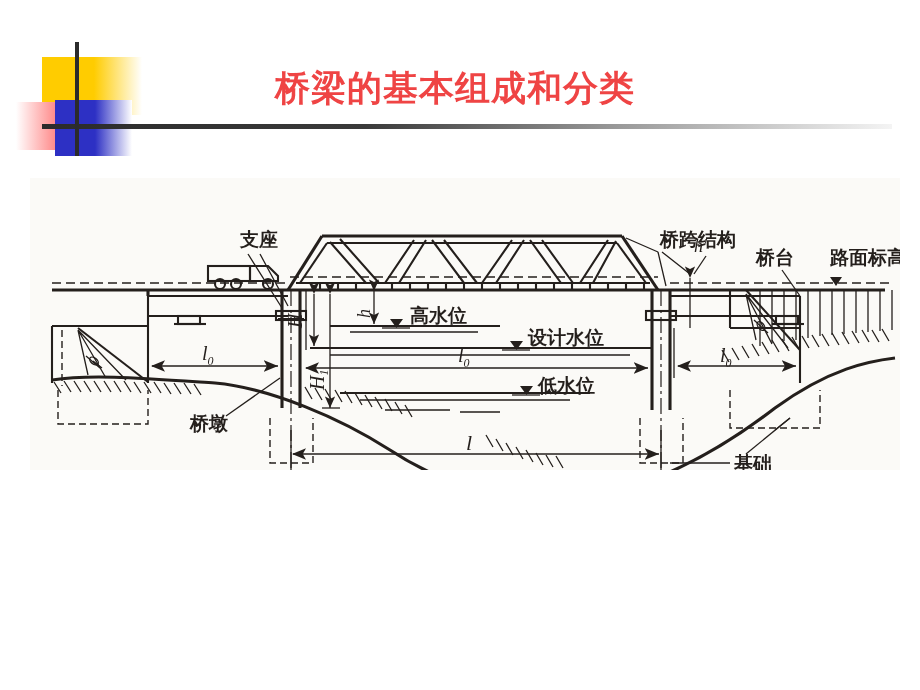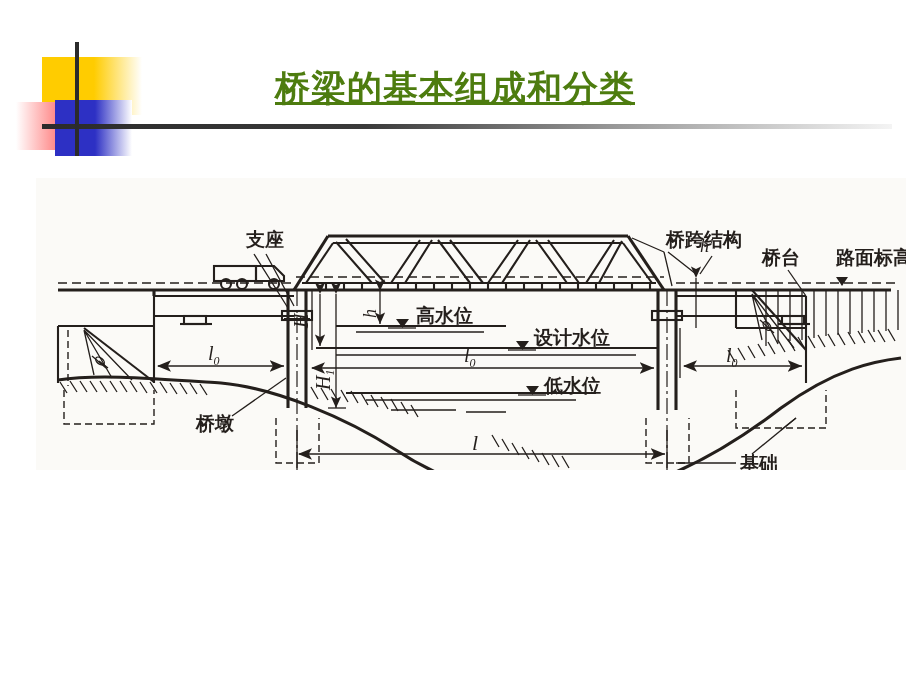--- a/index.html
+++ b/index.html
@@ -29,26 +29,26 @@
     background:linear-gradient(to right,#2b2b2b 0%,#3a3a3a 38%,#9a9a9a 68%,#f4f4f4 100%);
   }
   .line-v{
     left:75px;top:42px;width:4px;height:114px;background:#2b2b2b;
   }
 
   
   #title{
     position:absolute;left:275px;top:66px;
     font-family:"Liberation Serif","DejaVu Serif",serif;
-    font-size:35px;line-height:45px;font-weight:700;color:#4d7c0f;
-    letter-spacing:1px;white-space:nowrap;text-decoration:underline;
+    font-size:35px;line-height:45px;font-weight:700;color:#ef4444;
+    letter-spacing:1px;white-space:nowrap;
   }
 
   
-  #figure{position:absolute;left:36px;top:178px;width:870px;height:292px;}
+  #figure{position:absolute;left:30px;top:178px;width:870px;height:292px;}
   #figure svg{display:block;}
 </style>
 </head>
 <body>
 
 <div id="slide">
 
   <div class="deco sq-yellow"></div>
   <div class="deco sq-red"></div>
   <div class="deco sq-blue"></div>

